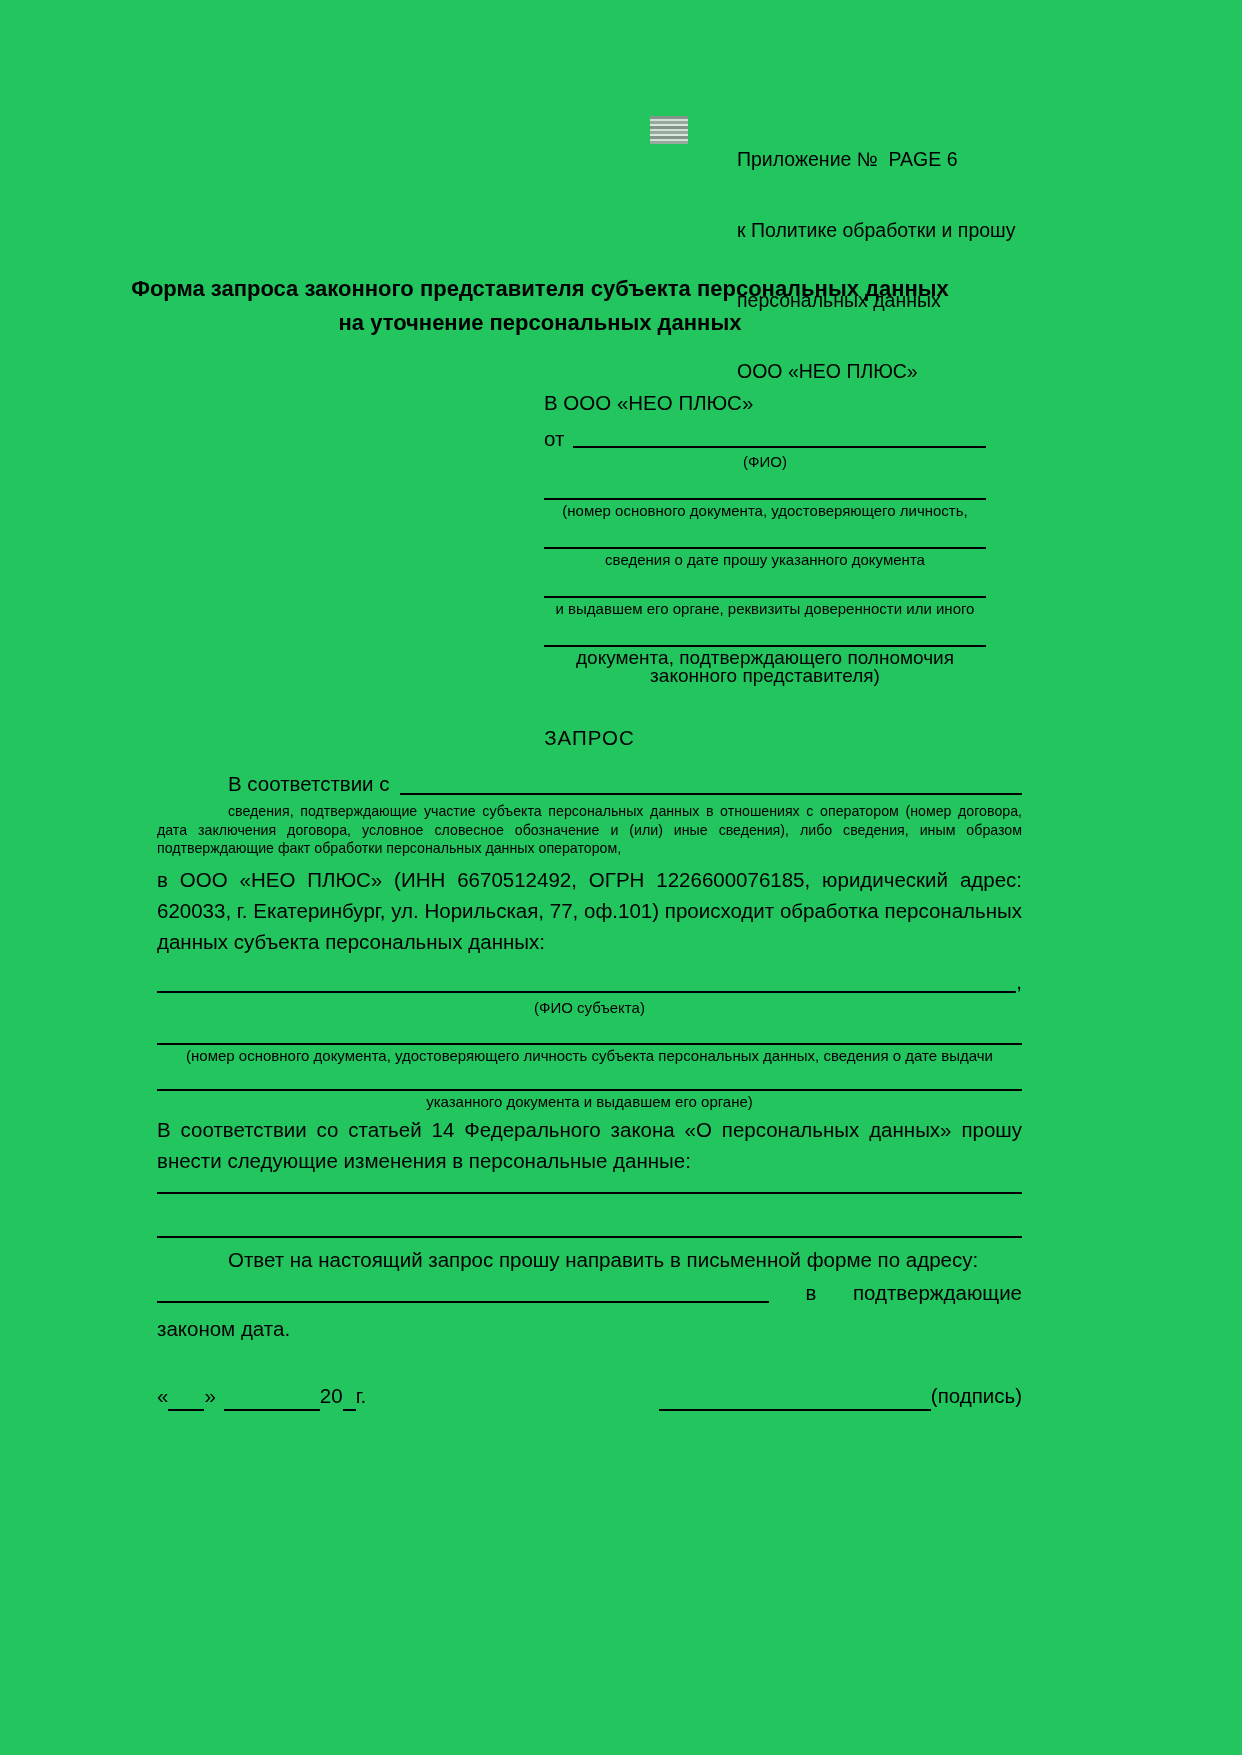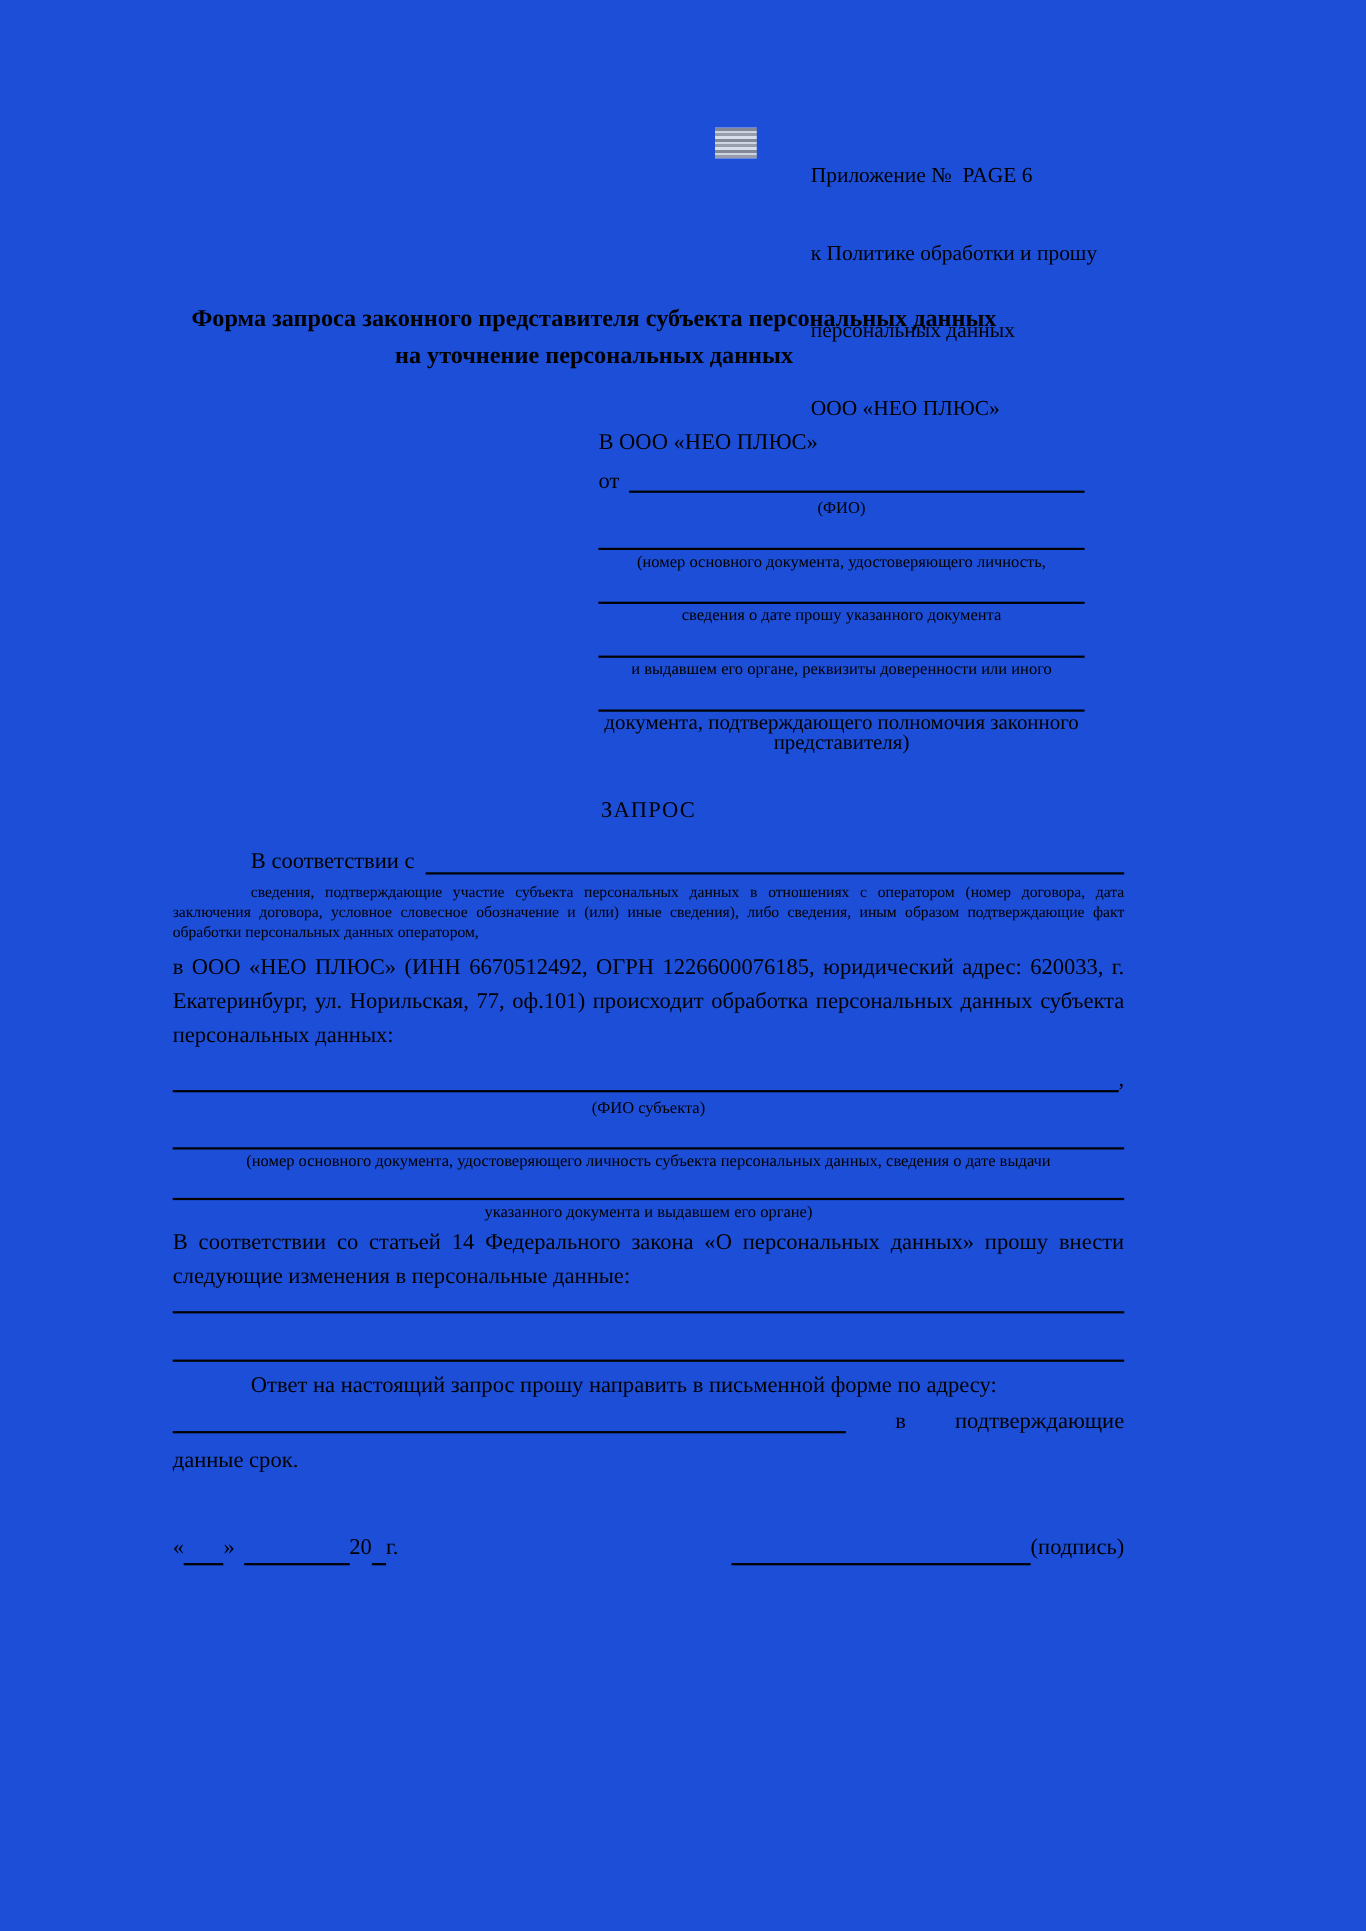--- a/index.html
+++ b/index.html
@@ -1,20 +1,20 @@
 <!DOCTYPE html>
 <html><head>
 <meta charset="utf-8">
 <style>
   html,body{margin:0;padding:0;background:#ffffff;}
   .page{
     position:relative;
     width:1242px;height:1755px;
-    background:#1d4ed8;color:#000;
-    font-family:Liberation Serif, serif;
+    background:#22c55e;color:#000;
+    font-family:Liberation Sans, sans-serif;
     overflow:hidden;
   }
   
   .field-mark{
     position:absolute;left:650px;top:116px;width:38px;height:28px;
     background:repeating-linear-gradient(180deg,
       #8f8f8f 0 3px,#e3e3e3 3px 5px,#a6a6a6 5px 8px,#ededed 8px 10px);
     opacity:.9;
   }
   .header-block{
@@ -55,21 +55,21 @@
   .rule.r1{margin-top:26px;}
   .rule.r2{margin-top:24px;}
   .para.change{margin-top:3px;}
   .rule.r3{margin-top:16px;}
   .rule.r4{margin-top:42px;}
   .para.answer{margin-top:6px;text-indent:71px;}
   .tail-row{display:flex;justify-content:space-between;align-items:flex-end;margin-top:2px;}
   .tail-row .blank{width:612px;margin-bottom:5px;}
   .tail-row .w{line-height:31px;}
   .law-line{margin-top:5px;}
-  .sig-row{display:flex;justify-content:space-between;align-items:flex-end;margin-top:48px;}
+  .sig-row{display:flex;justify-content:space-between;align-items:flex-end;margin-top:36px;}
   .inline-blank{display:inline-block;border-bottom:2px solid #000;height:19px;vertical-align:bottom;}
   .ib-quote{width:36px;}
   .ib-month{width:96px;margin-left:8px;}
   .ib-year{width:13px;}
   .ib-sign{width:272px;margin-right:0;}
   .sig-left,.sig-right{white-space:nowrap;}
 </style>
 </head>
 <body>
 
@@ -135,21 +135,21 @@
     <div class="rule r3"></div>
     <div class="rule r4"></div>
 
     <div class="para answer">Ответ на настоящий запрос прошу направить в письменной форме по адресу:</div>
 
     <div class="tail-row">
       <span class="blank"></span>
       <span class="w">в</span>
       <span class="w">подтверждающие</span>
     </div>
-    <div class="law-line">данные срок.</div>
+    <div class="law-line">законом дата.</div>
 
     <div class="sig-row">
       <div class="sig-left">
         <span>«</span><span class="inline-blank ib-quote"></span><span>»</span><span class="inline-blank ib-month"></span><span>20</span><span class="inline-blank ib-year"></span><span>г.</span>
       </div>
       <div class="sig-right">
         <span class="inline-blank ib-sign"></span><span>(подпись)</span>
       </div>
     </div>
   </div>

